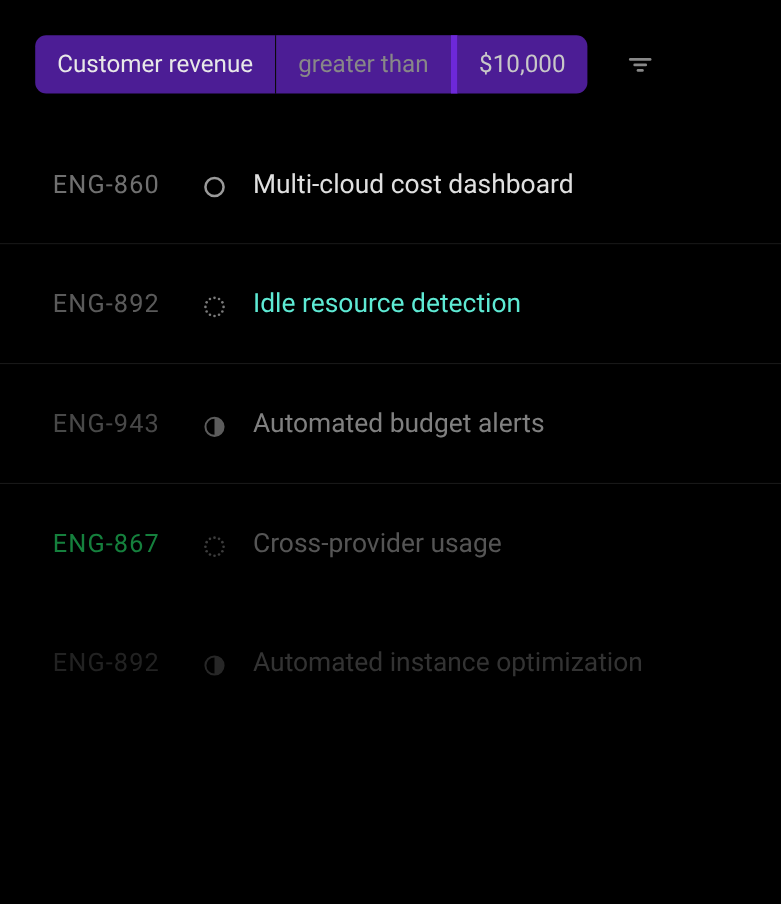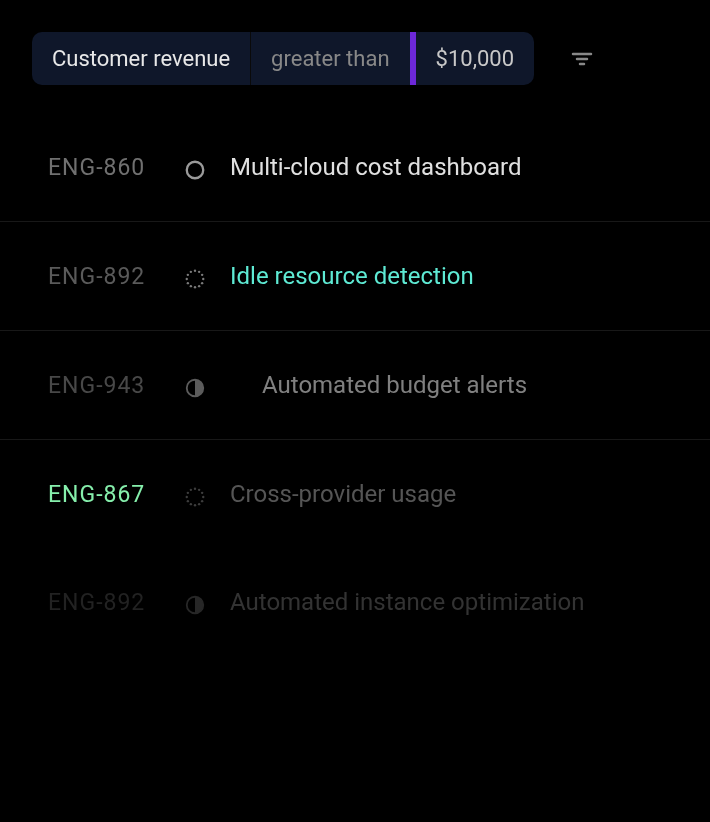--- a/index.html
+++ b/index.html
@@ -19,21 +19,21 @@
       padding: 32px 0 0 0;
     }
     .filter-bar {
       display: flex;
       align-items: center;
       gap: 0;
       padding: 0 32px;
       margin-bottom: 48px;
     }
     .filter-chip {
-      background: #0f172a;
+      background: #4c1d95;
       padding: 14px 20px;
       font-size: 22px;
       border: none;
       cursor: pointer;
       font-family: inherit;
       display: flex;
       align-items: center;
     }
     .filter-chip:first-child {
       border-radius: 10px 0 0 10px;
@@ -97,24 +97,24 @@
     .issue-title {
       color: #e0e0e0;
       font-size: 24px;
       font-weight: 400;
     }
     .issue-row[data-fade="1"] .issue-id { color: #5a5a5a; }
     .issue-row[data-fade="1"] .issue-title { color: #5eead4; }
     .issue-row[data-fade="1"] .status-icon svg { opacity: 0.8; }
 
     .issue-row[data-fade="2"] .issue-id { color: #484848; }
-    .issue-row[data-fade="2"] .issue-title { color: #808080; margin-left: 32px; }
+    .issue-row[data-fade="2"] .issue-title { color: #808080; }
     .issue-row[data-fade="2"] .status-icon svg { opacity: 0.6; }
 
-    .issue-row[data-fade="3"] .issue-id { color: #86efac; }
+    .issue-row[data-fade="3"] .issue-id { color: #15803d; }
     .issue-row[data-fade="3"] .issue-title { color: #555555; }
     .issue-row[data-fade="3"] .status-icon svg { opacity: 0.4; }
     .issue-row[data-fade="3"] { border-bottom: none; }
 
     .issue-row[data-fade="4"] .issue-id { color: #222222; }
     .issue-row[data-fade="4"] .issue-title { color: #333333; }
     .issue-row[data-fade="4"] .status-icon svg { opacity: 0.25; }
     .issue-row[data-fade="4"] { border-bottom: none; }
   </style>
 </head>

